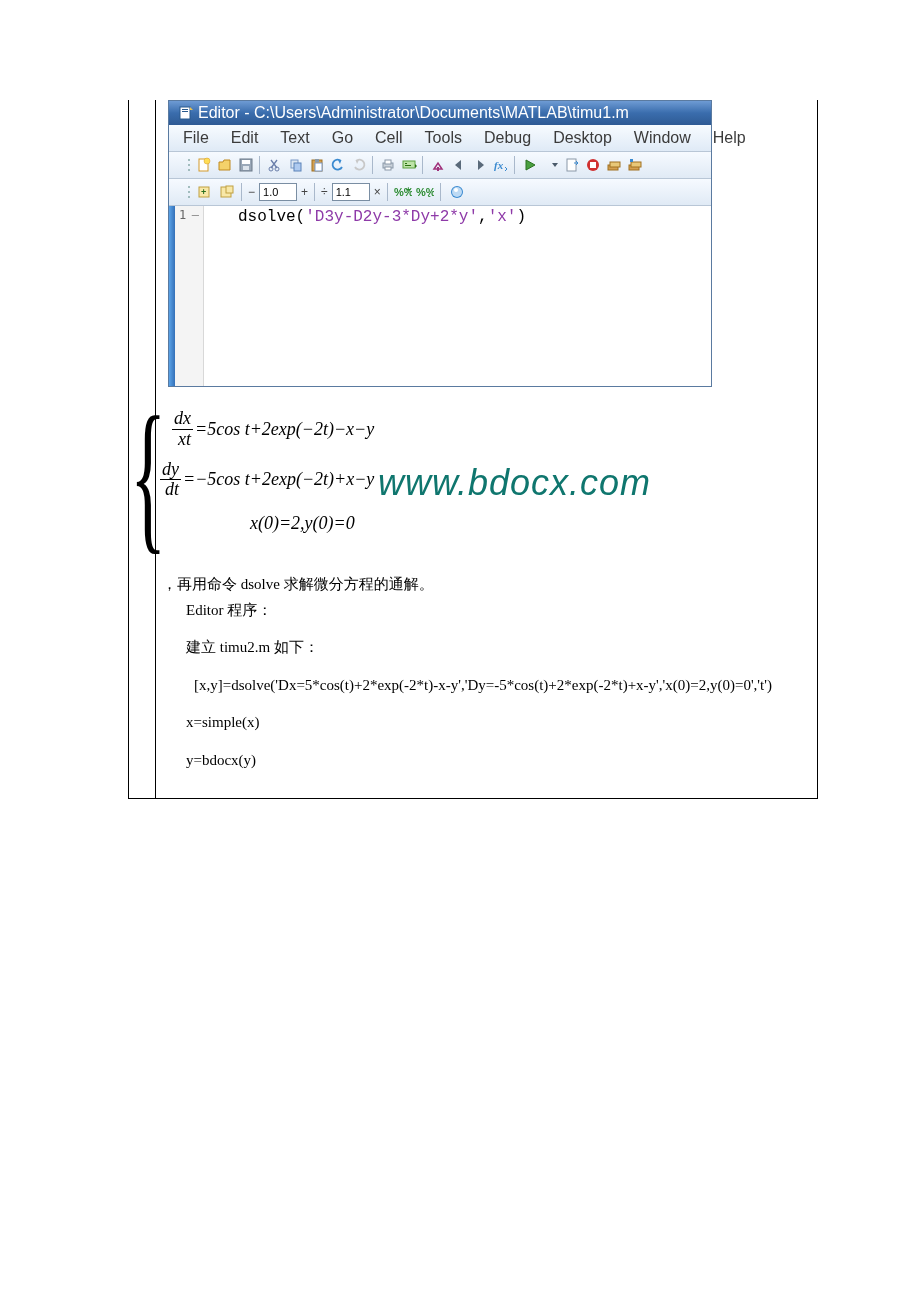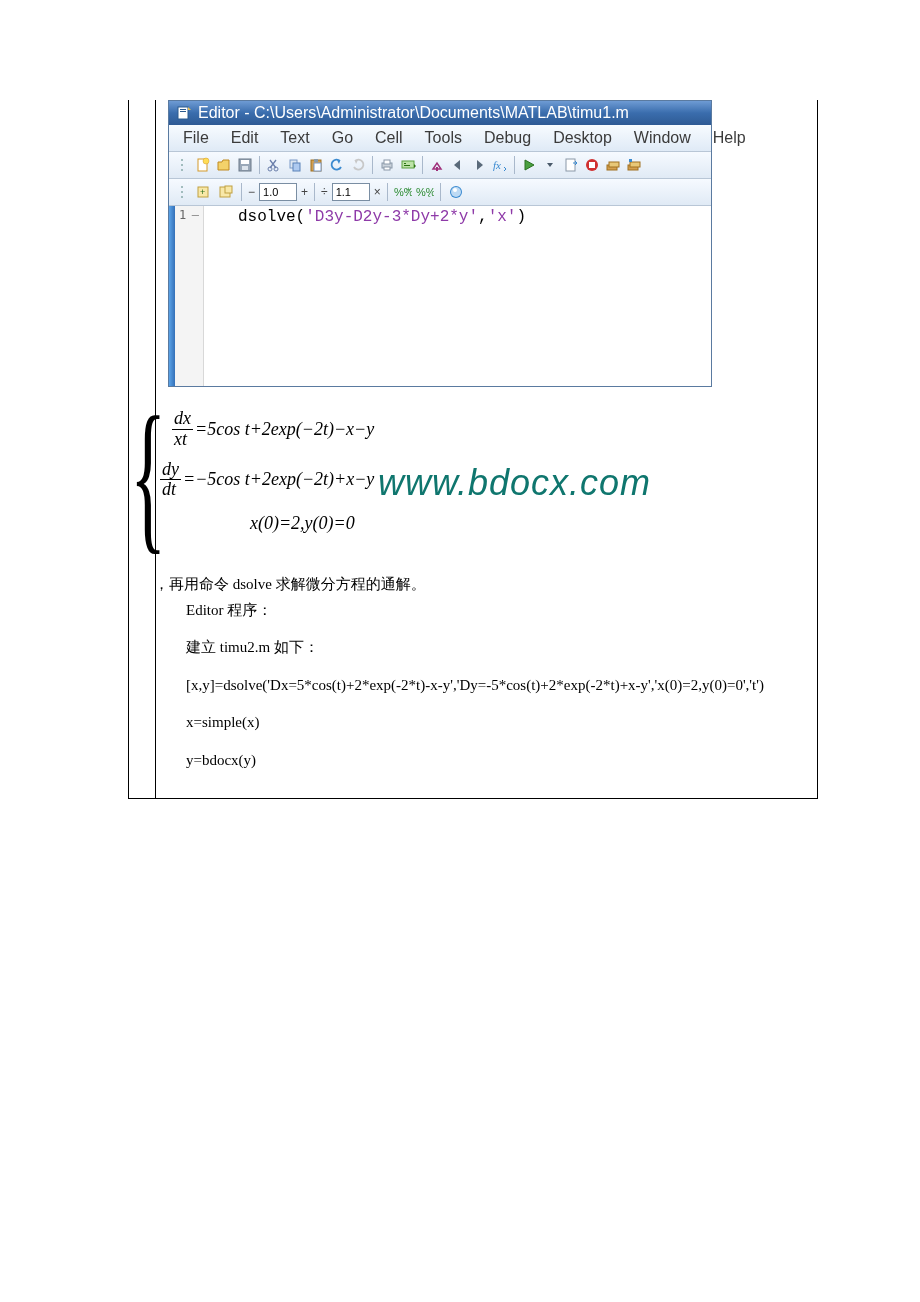--- a/index.html
+++ b/index.html
@@ -111,21 +111,21 @@
 .code .str { color: #8e3aa8; }
 .body-text {
   font-family: SimSun, serif;
   font-size: 15px;
   color: #000;
   line-height: 1.5;
   margin-left: -18px;
   padding-right: 16px;
 }
 .indent { margin-left: 48px; }
-.indent0 { margin-left: 16px; }
+.indent0 { margin-left: 24px; }
 .eq-wrap { position: relative; padding: 12px 0 4px 0; }
 .brace {
   position: absolute;
   left: -8px;
   top: 8px;
   font-size: 168px;
   line-height: 160px;
   font-family: "Times New Roman", serif;
   font-weight: 100;
   transform: scaleX(0.45);
@@ -136,40 +136,40 @@
   font-style: italic;
   font-size: 18px;
   display: flex;
   align-items: center;
   margin: 10px 0 10px 32px;
   position: relative;
 }
 .frac {
   display: inline-flex;
   flex-direction: column;
-  align-items: flex-start;
+  align-items: flex-end;
   vertical-align: middle;
   margin: 0 2px;
 }
 .frac .num, .frac .den { padding: 0 2px; line-height: 1.1; }
 .frac .bar { width: 100%; border-top: 1.3px solid #000; }
 .watermark {
   font-family: Arial, sans-serif;
   color: #0f766e;
   font-size: 36px;
   font-weight: 400;
   letter-spacing: 1px;
   position: absolute;
   top: -4px;
   left: 220px;
   z-index: 0;
   pointer-events: none;
 }
 .eq-line .txt { position: relative; z-index: 1; }
-.ic { display: inline-flex; align-items: center; justify-content: center; width: 18px; height: 18px; }
+.ic { display: inline-flex; align-items: center; justify-content: flex-end; width: 18px; height: 18px; font-weight: bold; }
 </style>
 </head>
 <body>
 
 <div class="page-outer">
   <div class="inner-box">
 
     <div class="editor-window">
       <div class="titlebar">
         <span class="ic">

